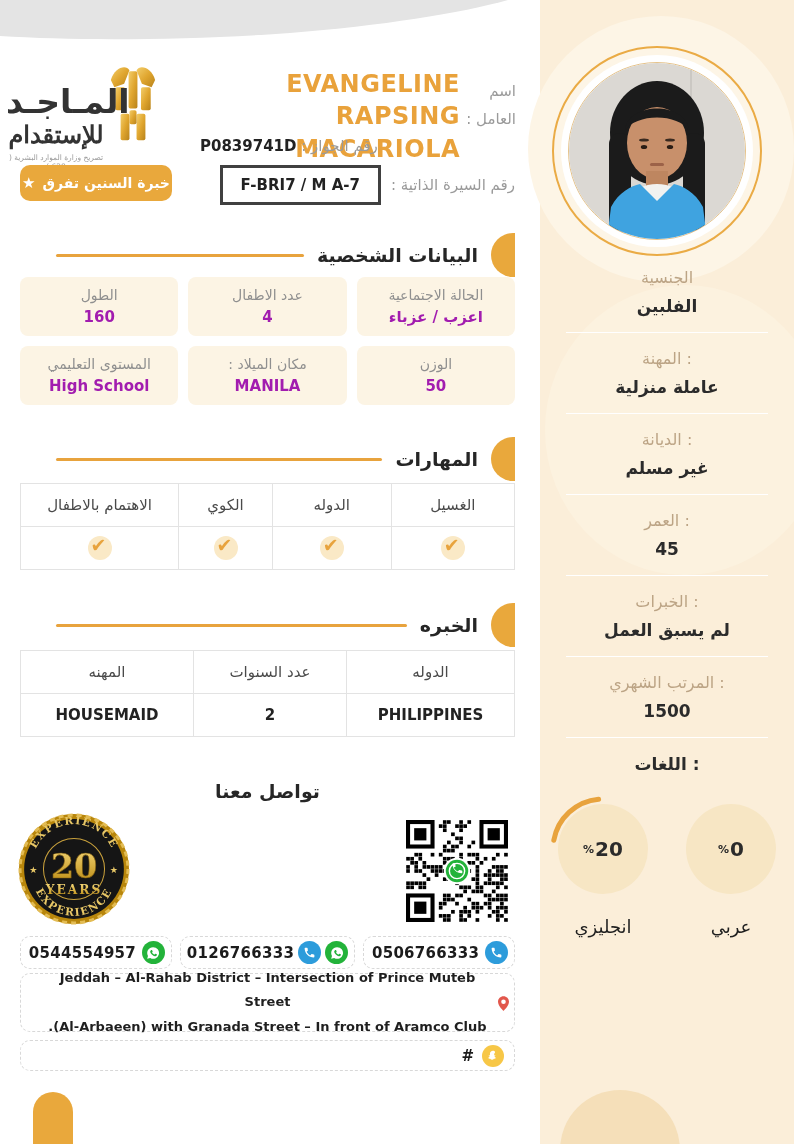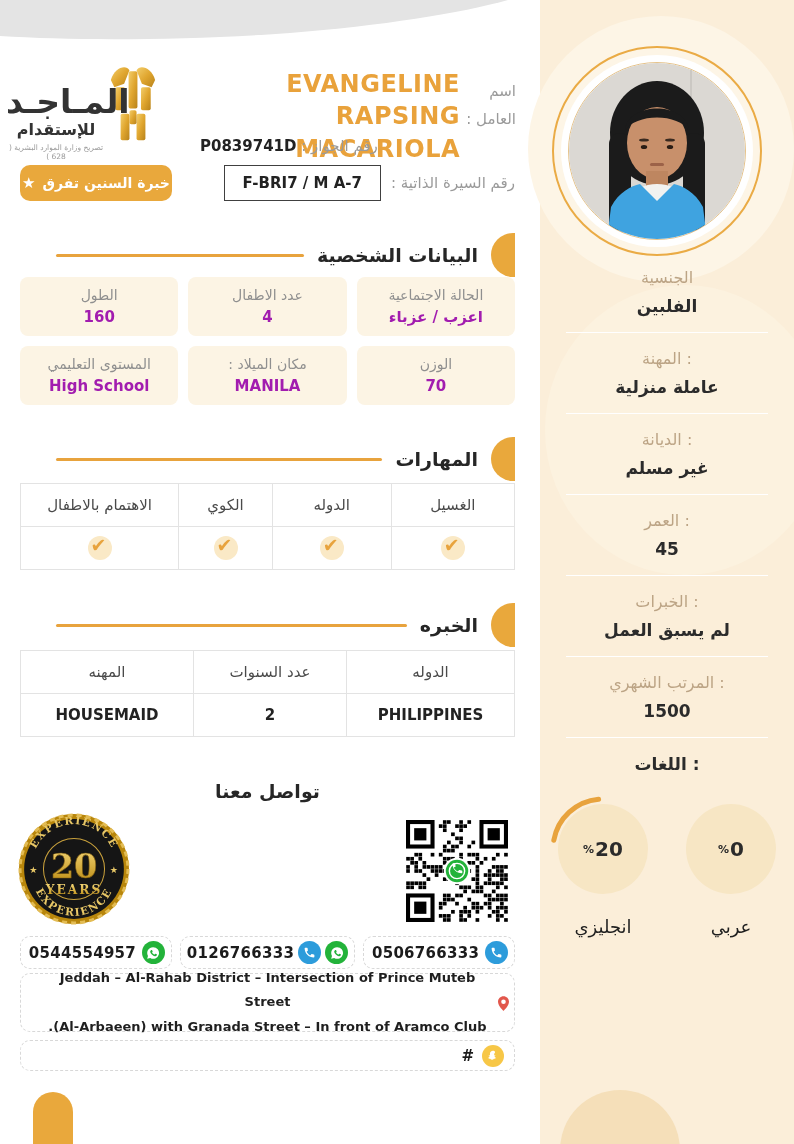--- a/index.html
+++ b/index.html
@@ -28,32 +28,32 @@
   .lang-col{width:112px;text-align:center;}
   .lang-circle{position:relative;width:110px;height:110px;margin:0 auto;}
   .lang-circle svg{position:absolute;left:0;top:0;}
   .pct{position:absolute;left:0;top:0;width:110px;height:110px;display:flex;align-items:center;justify-content:center;font-weight:700;color:#2B2B2B;font-size:20px;}
   .pct .sym{font-size:11px;margin-right:1px;color:#2B2B2B;}
   .lang-name{margin-top:12px;font-size:18px;color:#1F1F1F;}
 
   
   .logo-text{position:absolute;left:6px;top:84px;width:100px;text-align:center;color:#333;}
   .logo-l1{font-size:33px;font-weight:800;line-height:1.1;}
-  .logo-l2{font-size:16px;font-weight:800;line-height:1.25;}
+  .logo-l2{font-size:24px;font-weight:800;line-height:1.25;font-family:Liberation Serif, serif;}
   .permit{font-size:7.5px;color:#9a9a9a;margin-top:3px;}
   .logo-mark{position:absolute;left:102px;top:62px;}
   .pill-badge{position:absolute;left:20px;top:165px;width:152px;height:36px;background:#E9A83C;border-radius:10px;color:#fff;display:flex;align-items:center;justify-content:center;gap:7px;font-size:14px;font-weight:700;direction:rtl;}
   .pill-badge .star{font-size:15px;line-height:1;}
   .name-labels{position:absolute;left:458px;top:78px;width:58px;text-align:right;color:#9A9A9A;font-size:15px;line-height:1.85;direction:rtl;}
   .worker-name{position:absolute;left:168px;top:68px;width:292px;text-align:right;color:#E9A23B;font-weight:800;font-size:24px;line-height:1.35;letter-spacing:.5px;}
   .passport-line{position:absolute;left:200px;top:137px;width:315px;text-align:left;direction:rtl;font-size:15px;color:#9A9A9A;}
   .passport-line b{color:#222;font-weight:700;}
   .cv-row{position:absolute;left:180px;top:165px;width:335px;display:flex;direction:rtl;align-items:center;gap:10px;justify-content:flex-start;}
   .cv-label{font-size:15px;color:#9A9A9A;}
-  .cv-box{border:1px solid #404040;background:#fff;padding:8px 18px;font-weight:700;font-size:15px;color:#222;direction:ltr;}
+  .cv-box{border:3px solid #404040;background:#fff;padding:8px 18px;font-weight:700;font-size:15px;color:#222;direction:ltr;}
 
   
   .sec-h{position:absolute;left:20px;width:495px;height:44px;display:flex;align-items:center;gap:13px;}
   .sec-line{flex:1;height:3px;background:#E8A33D;border-radius:2px;margin-left:36px;}
   .sec-title{font-size:19px;font-weight:800;color:#262626;white-space:nowrap;}
   .sec-disc{width:24px;height:44px;background:#E9A83C;border-radius:24px 0 0 24px;}
 
   
   .cards{position:absolute;left:20px;top:277px;width:495px;display:grid;grid-template-columns:repeat(3,1fr);gap:10px;direction:rtl;}
   .card{background:#FCF4E4;border-radius:8px;height:59px;display:flex;flex-direction:column;align-items:center;justify-content:center;gap:5px;}
@@ -241,21 +241,21 @@
     <div class="card">
       <div class="c-label">عدد الاطفال</div>
       <div class="c-value">4</div>
     </div>
     <div class="card">
       <div class="c-label">الطول</div>
       <div class="c-value">160</div>
     </div>
     <div class="card">
       <div class="c-label">الوزن</div>
-      <div class="c-value">70</div>
+      <div class="c-value">50</div>
     </div>
     <div class="card">
       <div class="c-label">مكان الميلاد :</div>
       <div class="c-value">MANILA</div>
     </div>
     <div class="card">
       <div class="c-label">المستوى التعليمي</div>
       <div class="c-value">High School</div>
     </div>
   </div>

